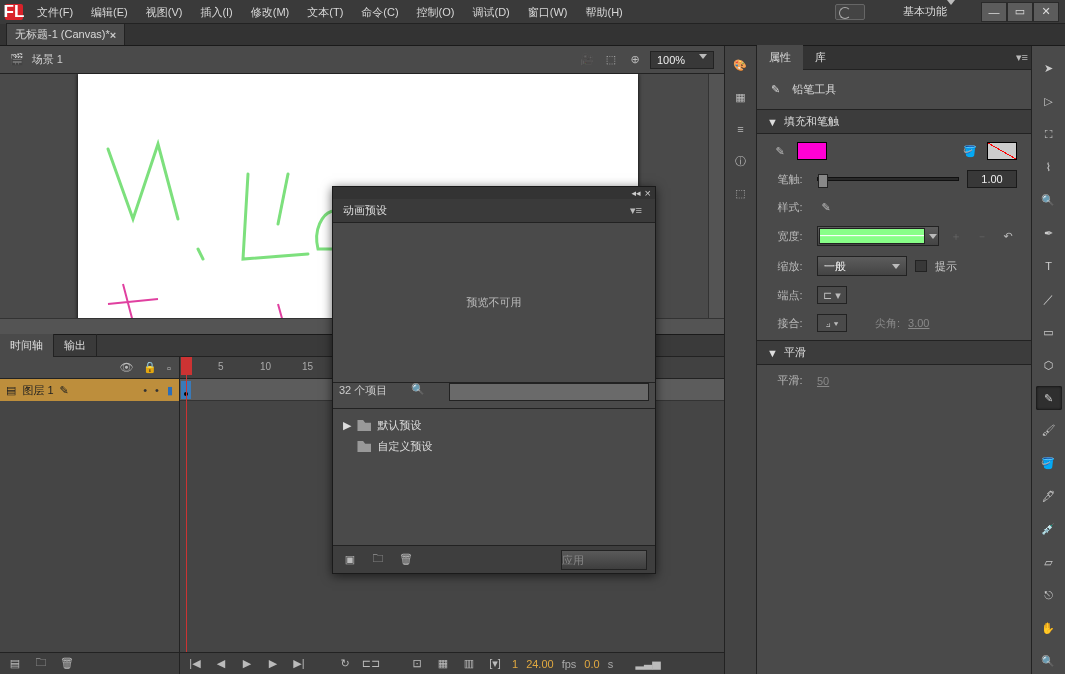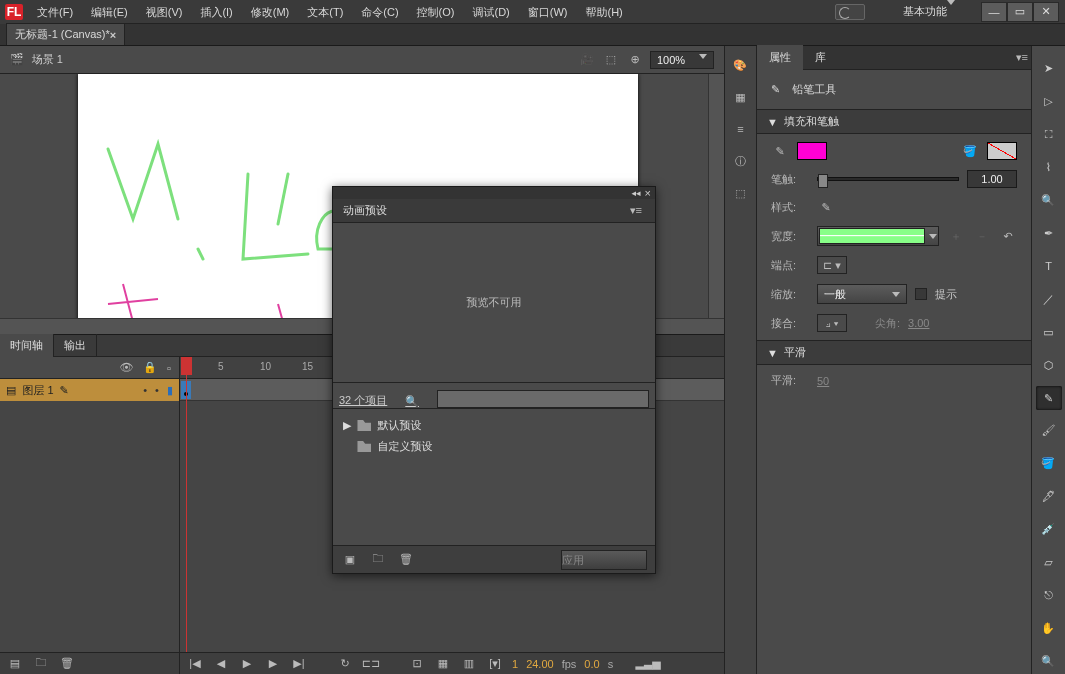--- a/index.html
+++ b/index.html
@@ -1,19 +1,19 @@
 <!DOCTYPE html>
 <html><head>
 <meta charset="utf-8">
 <style>
   * { margin:0; padding:0; box-sizing:border-box; font-family:"Microsoft YaHei", Arial, sans-serif; font-size:11px; user-select:none; }
   body { background:#4a4a4a; width:1065px; height:674px; overflow:hidden; position:relative; color:#ccc; }
   .top-bar { height:24px; background:#3a3a3a; border-bottom:1px solid #222; display:flex; align-items:center; }
   .logo { width:28px; height:24px; background:#3a3a3a; display:flex; align-items:center; justify-content:center; }
-  .logo-icon { width:18px; height:16px; background:#d9222a; color:#fff; font-weight:bold; font-size:12px; display:flex; align-items:center; justify-content:center; border-radius:2px; }
+  .logo-icon { width:18px; height:16px; background:#d9222a; color:#fff; font-weight:bold; font-size:17px; display:flex; align-items:center; justify-content:center; border-radius:2px; }
   .menu { display:flex; height:24px; }
   .menu-item { padding:0 9px; line-height:24px; color:#d8d8d8; cursor:pointer; }
   .top-right { margin-left:auto; display:flex; align-items:center; gap:20px; padding-right:6px; }
   .workspace-label { color:#d8d8d8; padding:0 6px; }
   .win-ctrl { display:flex; gap:0; }
   .win-btn { width:26px; height:20px; background:#5c5c5c; border:1px solid #2a2a2a; display:flex; align-items:center; justify-content:center; color:#ddd; cursor:pointer; }
   .sync-icon { width:30px; height:16px; border:1px solid #666; background:#444; border-radius:2px; margin-right:12px; position:relative; }
   .sync-icon::before { content:""; position:absolute; left:3px; top:2px; width:10px; height:10px; border:1px solid #aaa; border-radius:50%; border-right-color:transparent; }
 
   .doc-tab-bar { height:22px; background:#333; border-bottom:1px solid #1a1a1a; display:flex; align-items:flex-end; padding-left:6px; }
@@ -60,37 +60,37 @@
   .tl-footer-right { position:absolute; bottom:0; left:0; right:0; height:22px; background:#3e3e3e; border-top:1px solid #222; display:flex; align-items:center; padding:0 6px; gap:8px; color:#aaa; }
   .tl-num { color:#e0a840; }
 
   .panel-tabs { height:24px; background:#333; border-bottom:1px solid #222; display:flex; align-items:center; }
   .ptab { padding:5px 12px; color:#ddd; cursor:pointer; }
   .ptab.active { background:#4a4a4a; }
   .prop-title { display:flex; align-items:center; gap:12px; padding:12px 14px; color:#d8d8d8; }
   .section-head { background:#3c3c3c; border-top:1px solid #222; border-bottom:1px solid #222; padding:4px 10px; color:#ddd; display:flex; align-items:center; gap:6px; }
   .section-body { padding:8px 14px; display:flex; flex-direction:column; gap:10px; }
   .prop-row { display:flex; align-items:center; gap:8px; color:#ccc; }
-  .prop-label { width:38px; text-align:left; color:#b8b8b8; }
+  .prop-label { width:38px; text-align:center; color:#b8b8b8; }
   .swatch { width:30px; height:18px; border:1px solid #000; }
   .slider { flex:1; height:4px; background:#2a2a2a; border:1px solid #111; position:relative; }
   .slider::before { content:""; position:absolute; left:0; top:-4px; width:8px; height:12px; background:#888; border:1px solid #222; }
   .num-field { width:50px; height:18px; background:#383838; border:1px solid #1a1a1a; color:#eee; text-align:center; line-height:16px; }
   .dropdown { flex:1; height:20px; background:linear-gradient(#5c5c5c,#444); border:1px solid #222; display:flex; align-items:center; justify-content:space-between; padding:0 6px; color:#eee; }
   .width-bar { flex:1; height:16px; background:linear-gradient(to bottom, #8f8 45%, #fff 46%, #8f8 55%); border:1px solid #222; }
   .mini-icon { width:18px; height:18px; display:flex; align-items:center; justify-content:center; color:#bbb; cursor:pointer; }
   .no-fill { width:30px; height:18px; border:1px solid #000; background:linear-gradient(to top right, #ccc 48%, red 48%, red 52%, #ccc 52%); }
   .underline-val { color:#888; text-decoration:underline; }
 
   
   .fpanel { position:absolute; left:332px; top:186px; width:324px; height:388px; background:#4a4a4a; border:1px solid #1a1a1a; box-shadow:0 2px 10px rgba(0,0,0,.6); display:flex; flex-direction:column; }
   .fpanel-top { height:12px; background:#333; display:flex; align-items:center; justify-content:flex-end; padding:0 4px; gap:4px; color:#ccc; }
   .fpanel-title { height:24px; background:#3a3a3a; border-bottom:1px solid #222; display:flex; align-items:center; justify-content:space-between; padding:0 10px; color:#ddd; }
   .fpanel-preview { height:160px; display:flex; align-items:center; justify-content:center; color:#bbb; border-bottom:1px solid #222; }
-  .fpanel-search { height:26px; display:flex; align-items:flex-end; padding:0 6px; gap:18px; border-bottom:1px solid #222;text-decoration:underline; }
+  .fpanel-search { height:26px; display:flex; align-items:flex-start; padding:0 6px; gap:24px; border-bottom:1px solid #222; }
   .fpanel-search-input { flex:1; height:18px; background:#6a6a6a; border:1px solid #222; }
   .fpanel-tree { flex:1; padding:6px 4px; }
   .tree-row { display:flex; align-items:center; gap:6px; padding:3px 6px; color:#ddd; cursor:pointer; }
   .folder-icon { width:14px; height:11px; background:#999; display:inline-block; clip-path:polygon(0 0,40% 0,55% 25%,100% 25%,100% 100%,0 100%); }
   .fpanel-foot { height:28px; border-top:1px solid #222; background:#3e3e3e; display:flex; align-items:center; padding:0 8px; gap:10px; }
   .apply-btn { margin-left:auto; width:86px; height:20px; background:linear-gradient(#5a5a5a,#3e3e3e); border:1px solid #222; color:#888; text-align:left; line-height:18px; }
 
   
   .canvas svg { width:100%; height:100%; }
   .stroke-g { stroke:#7de07d; stroke-width:3; fill:none; stroke-linecap:round; }
@@ -278,31 +278,31 @@
         <span class="prop-label">宽度:</span>
         <div class="dropdown" style="padding:1px">
             <div class="width-bar"></div>
             <span class="triangle" style="margin-left:4px"></span>
           </div>
         <span class="mini-icon" style="color:#666">＋</span>
         <span class="mini-icon" style="color:#666">－</span>
         <span class="mini-icon">↶</span>
       </div>
       <div class="prop-row">
-        <span class="prop-label">端点:</span>
-        <span class="mini-icon" style="border:1px solid #222;background:#4a4a4a;width:30px">⊏ ▾</span>
-      </div>
-      <div class="prop-row">
         <span class="prop-label">缩放:</span>
         <div class="dropdown" style="flex:0 0 90px">
             <span>一般</span>
             <span class="triangle"></span>
           </div>
         <span style="width:12px;height:12px;border:1px solid #222;background:#383838"></span>
         <span>提示</span>
+      </div>
+      <div class="prop-row">
+        <span class="prop-label">端点:</span>
+        <span class="mini-icon" style="border:1px solid #222;background:#4a4a4a;width:30px">⊏ ▾</span>
       </div>
       <div class="prop-row">
         <span class="prop-label">接合:</span>
         <span class="mini-icon" style="border:1px solid #222;background:#4a4a4a;width:30px">⟓ ▾</span>
         <span style="width:12px"></span>
         <span style="color:#888">尖角:</span>
         <span class="underline-val">3.00</span>
       </div>
     </div>
 

